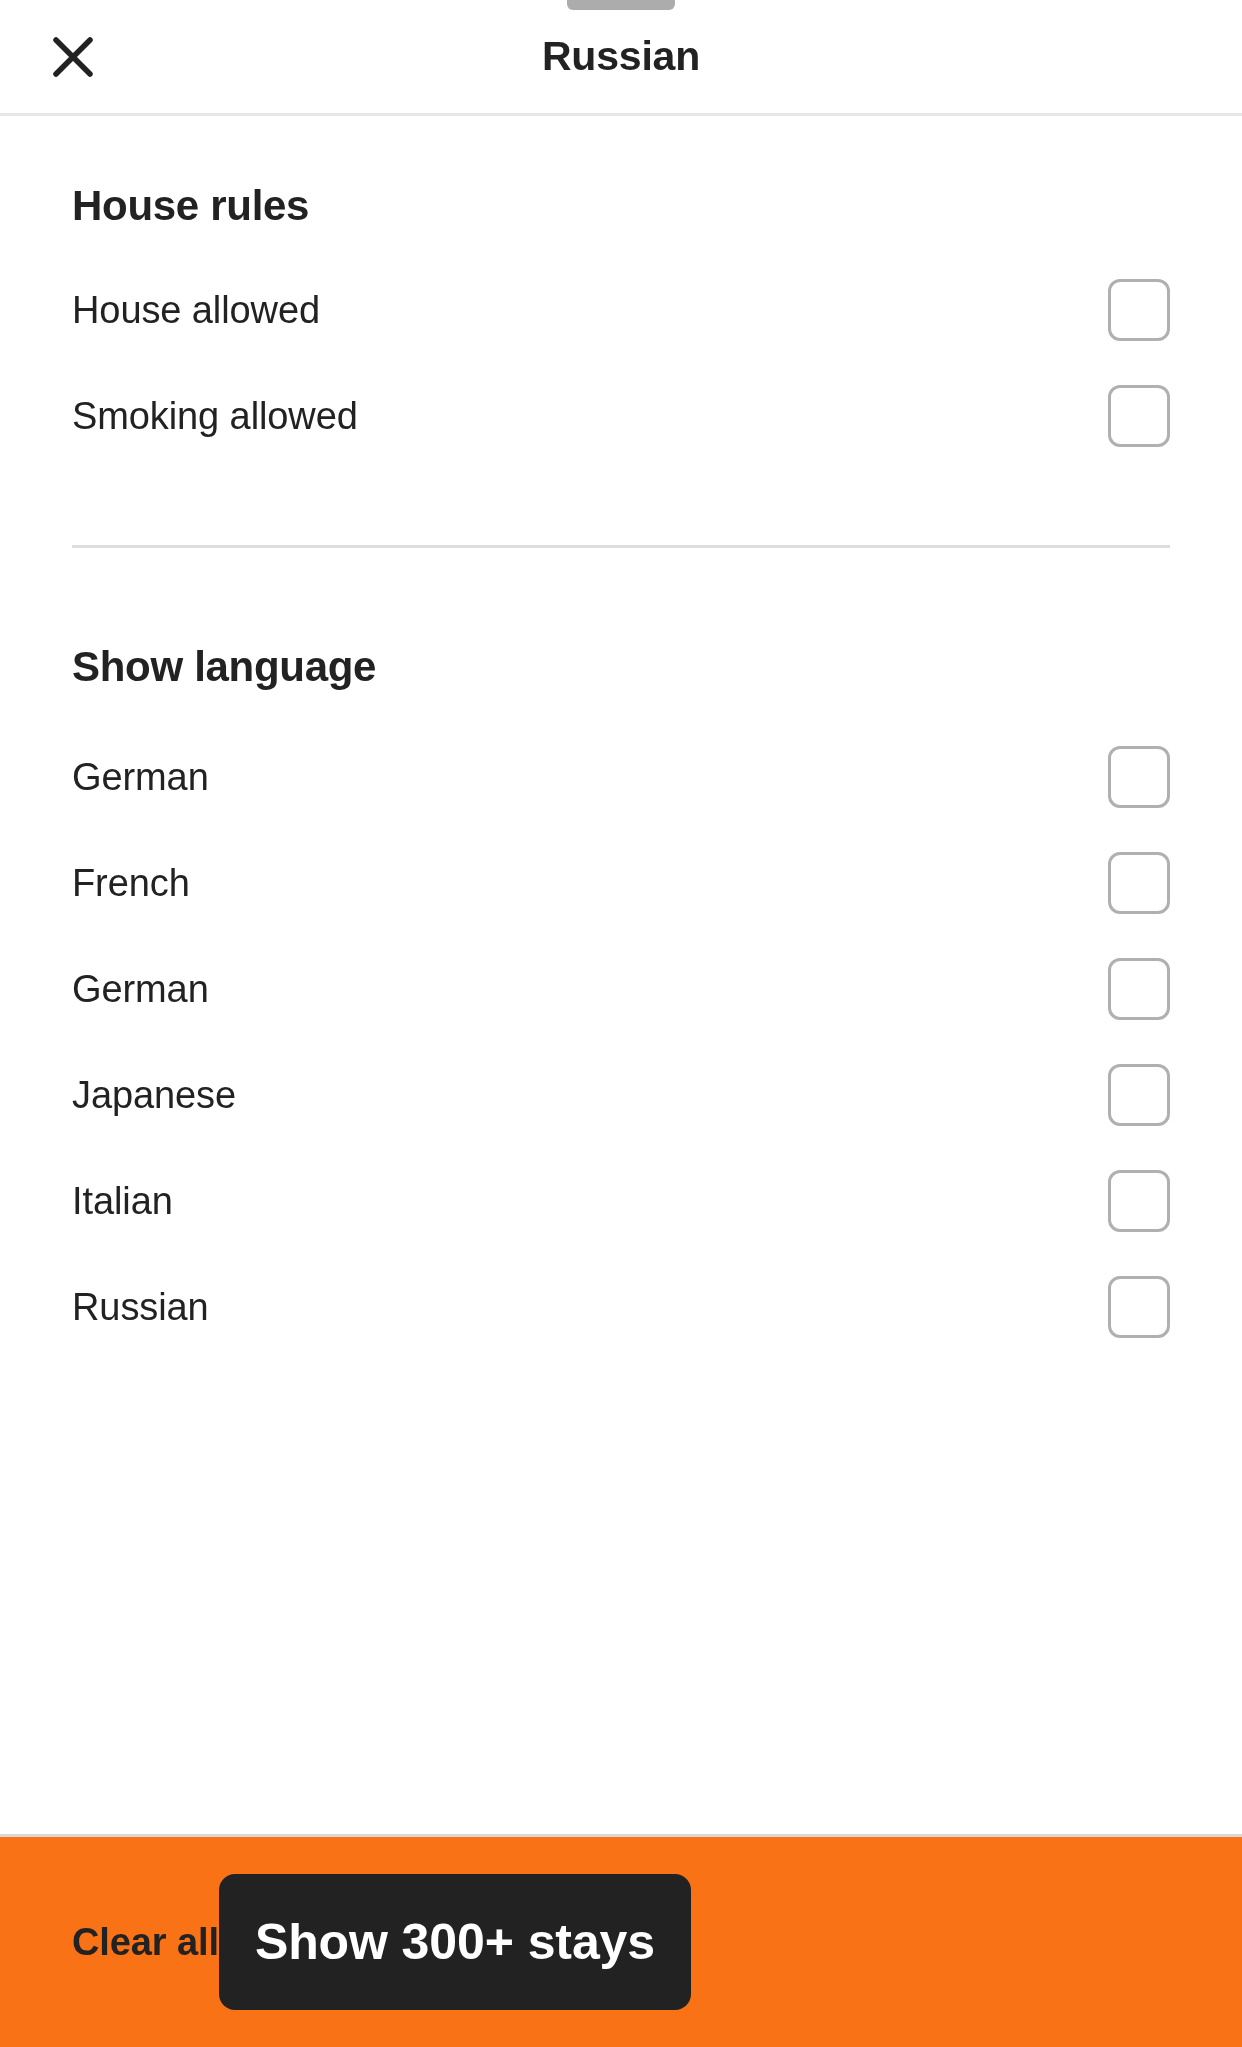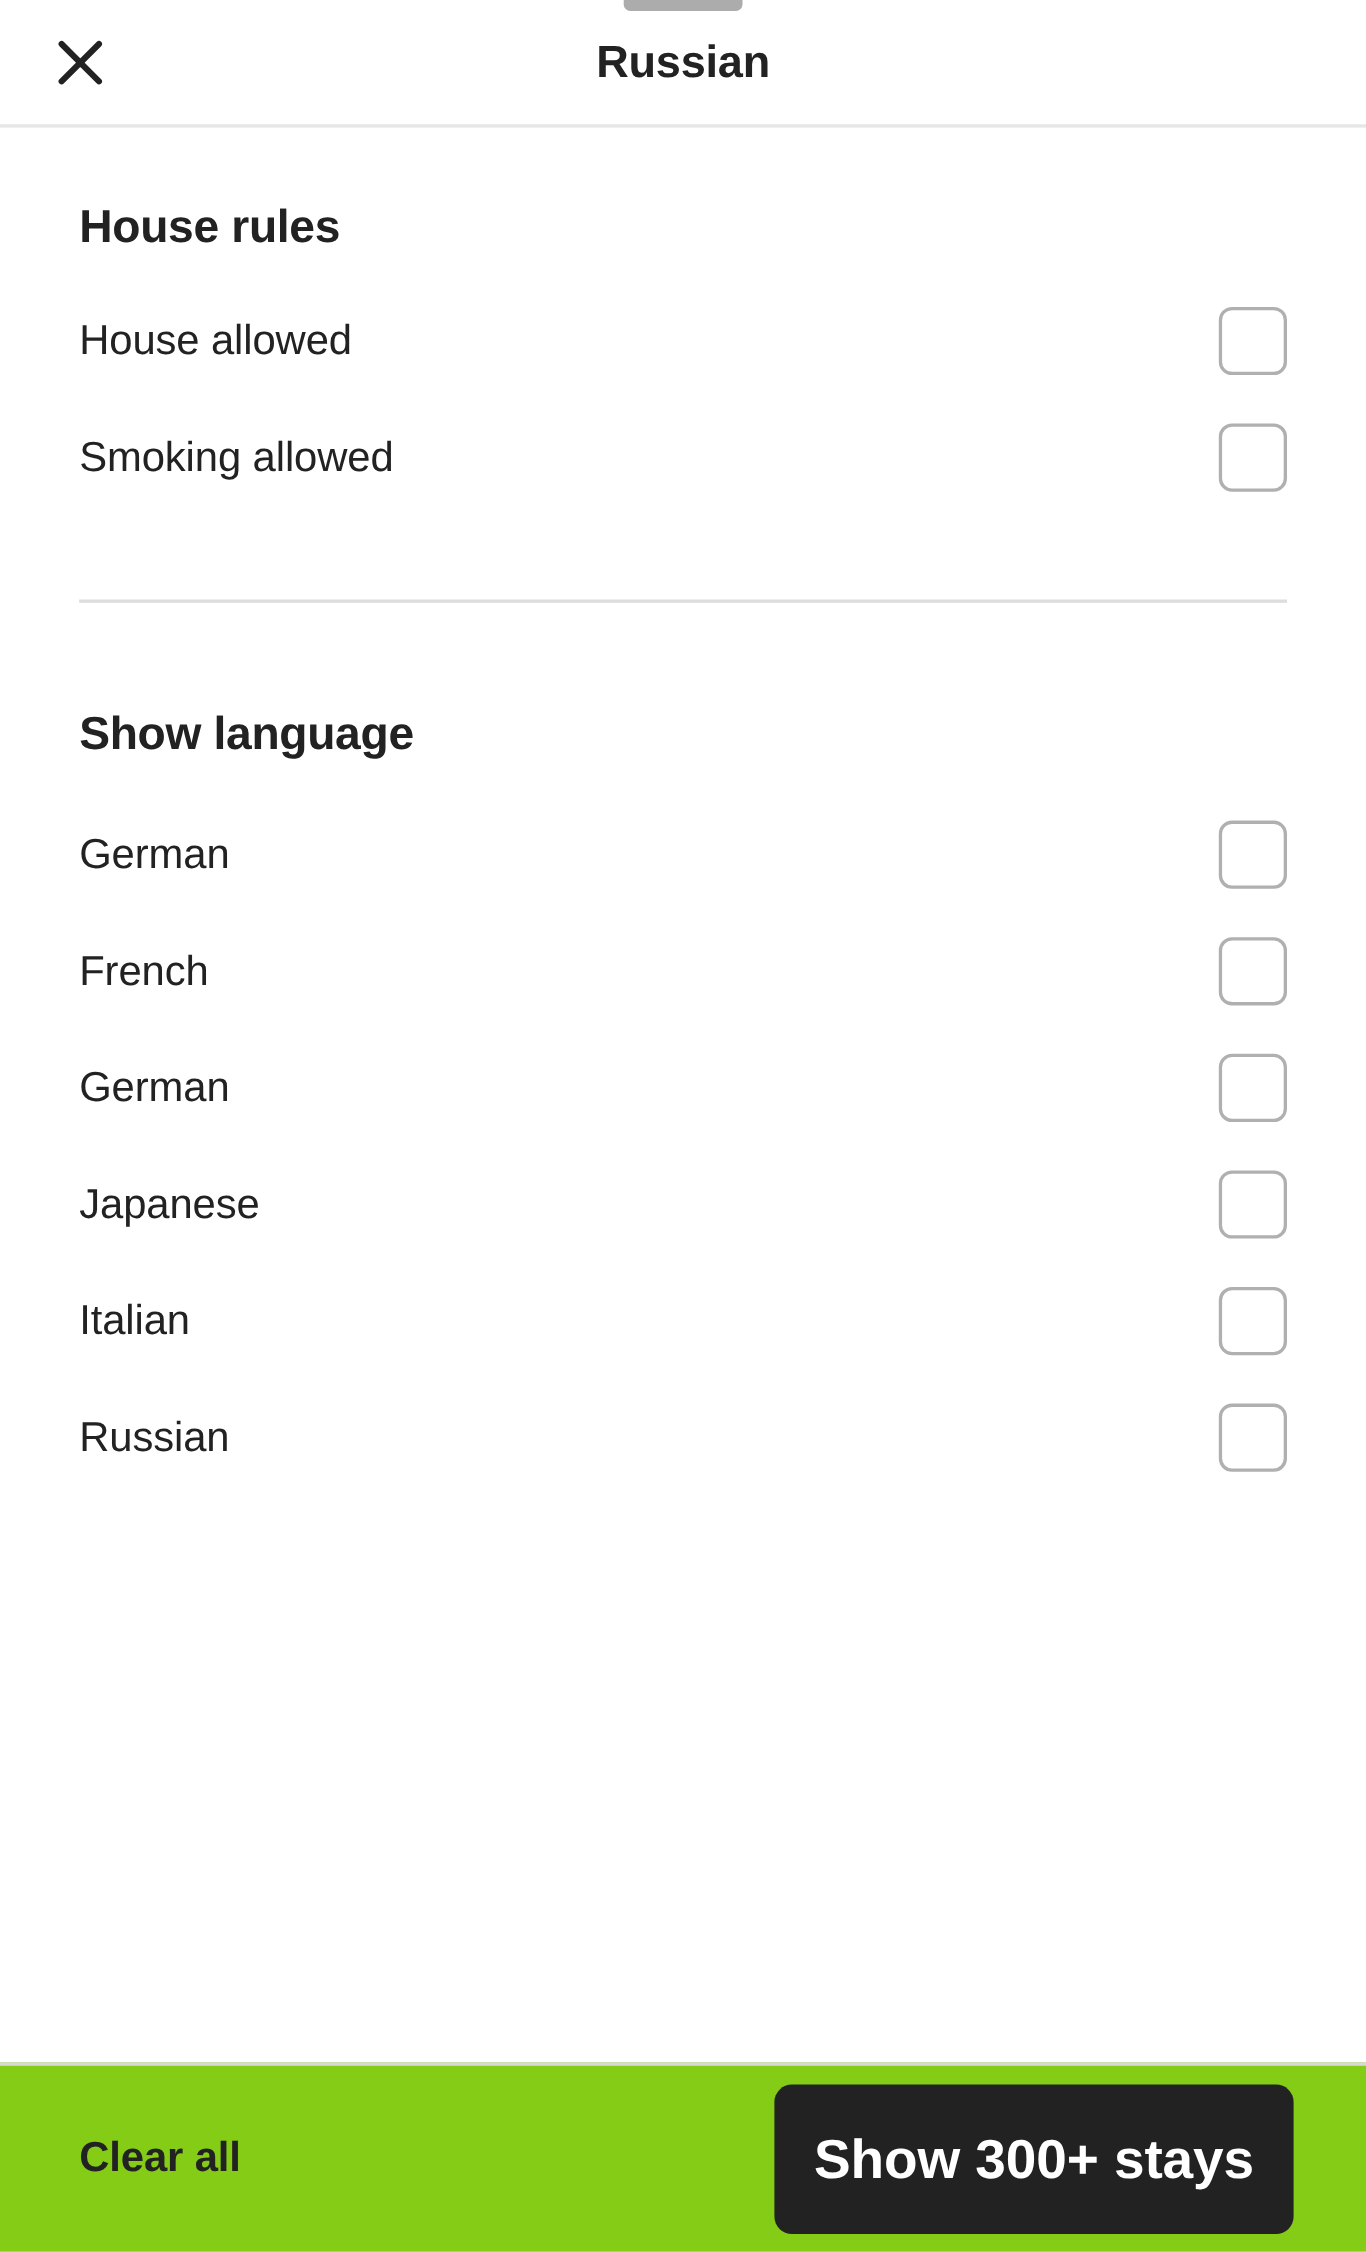--- a/index.html
+++ b/index.html
@@ -141,28 +141,27 @@
     margin-top: 36px;
   }
   .section.host-language .row {
     height: 106px;
     margin-bottom: 0;
   }
 
   
   .footer {
     flex: 0 0 auto;
-    height: 172px;
+    height: 213px;
     border-top: 3px solid #d8d8d8;
     display: flex;
     align-items: center;
-    justify-content: space-between;
     padding: 0 66px 0 72px;
     box-sizing: border-box;
-    background: #84cc16;
+    background: #f97316;
   }
   .clear-all {
     font-size: 38px;
     font-weight: 600;
     color: #222222;
     background: transparent;
     border: none;
     padding: 0;
     cursor: pointer;
     letter-spacing: -0.1px;

